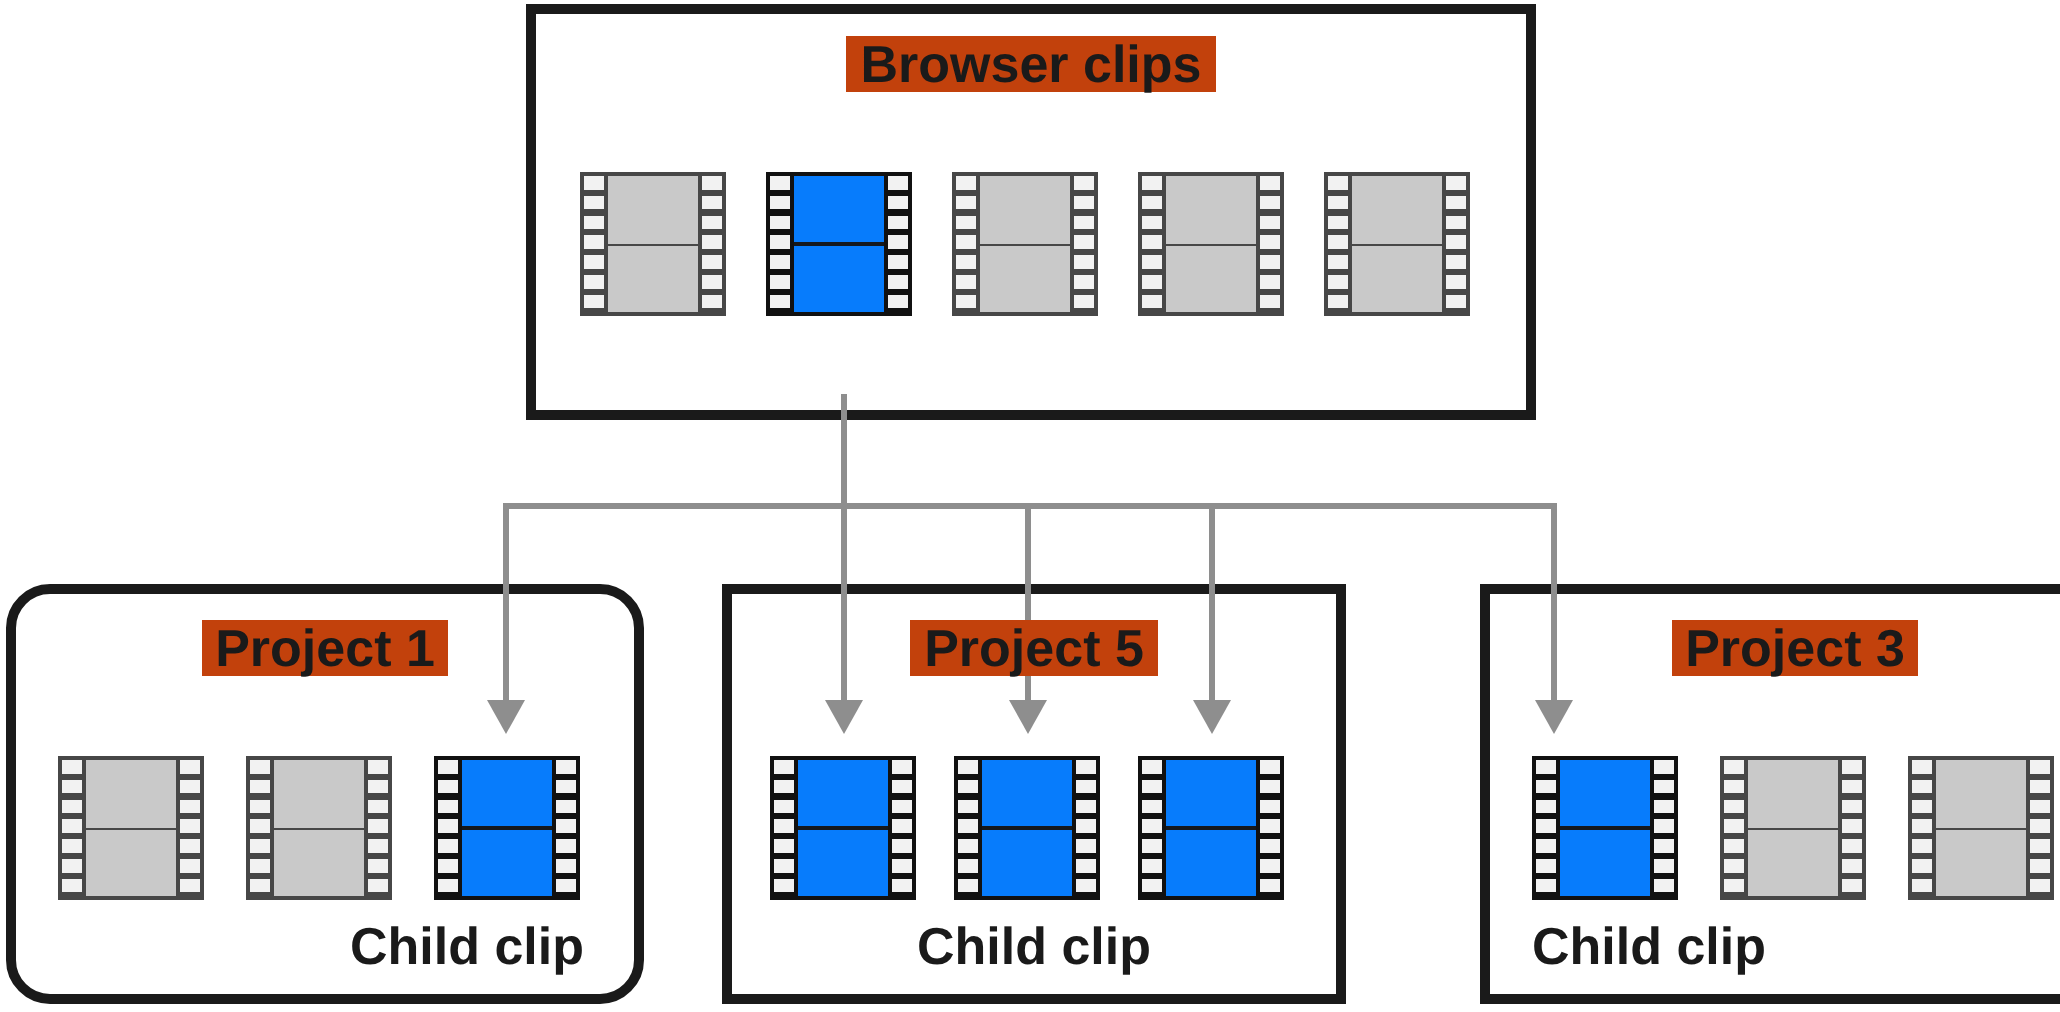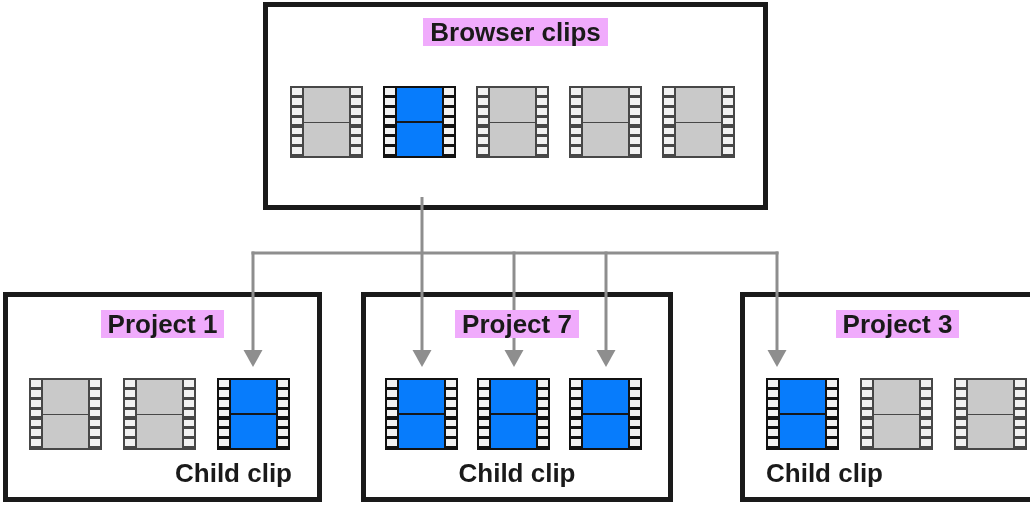--- a/index.html
+++ b/index.html
@@ -18,36 +18,36 @@
     font-family:"Liberation Sans", sans-serif;
     overflow:hidden;
   }
   .box{
     position:absolute;
     border:5px solid var(--ink);
     background:#fff;
     box-sizing:border-box;
   }
   #browser-box{left:263px;top:2px;width:505px;height:208px;}
-  #project-box-1{left:3px;top:292px;width:319px;height:210px;}
+  #project-box-1{left:3px;top:292px;width:319px;height:210px;border-radius:22px;}
   #project-box-2{left:361px;top:292px;width:312px;height:210px;}
   #project-box-3{left:712px;top:292px;width:315px;height:210px;margin-left:28px;}
 
   .box-title{
     position:absolute;left:0;right:0;
     text-align:center;
     font-size:26px;font-weight:700;color:var(--ink);
     line-height:28px;
     z-index:10;
   }
   #browser-box .box-title{top:11px;}
   .project .box-title{top:13px;}
   .box-title .mask{
     position:relative;z-index:10;
-    display:inline-block;background:#f0abfc;padding:0 7px;
+    display:inline-block;background:#c2410c;padding:0 7px;
   }
 
   .clips-row{
     position:absolute;display:flex;
   }
   #browser-box .clips-row{left:22px;top:79px;gap:20px;}
   #project-box-1 .clips-row{left:21px;top:81px;gap:21px;}
   #project-box-2 .clips-row{left:19px;top:81px;gap:19px;}
   #project-box-3 .clips-row{left:21px;top:81px;gap:21px;}
 
@@ -170,21 +170,21 @@
             <div class="fr bot"></div>
           </div>
           <div class="strip"></div>
         </div>
       </div>
     <div class="box-label">Child clip</div>
   </div>
 
   <div class="box project" id="project-box-2">
     <div class="box-title">
-      <span class="mask">Project 7</span>
+      <span class="mask">Project 5</span>
     </div>
     <div class="clips-row">
         <div class="clip blue">
           <div class="strip"></div>
           <div class="frames">
             <div class="fr top"></div>
             <div class="fr bot"></div>
           </div>
           <div class="strip"></div>
         </div>

